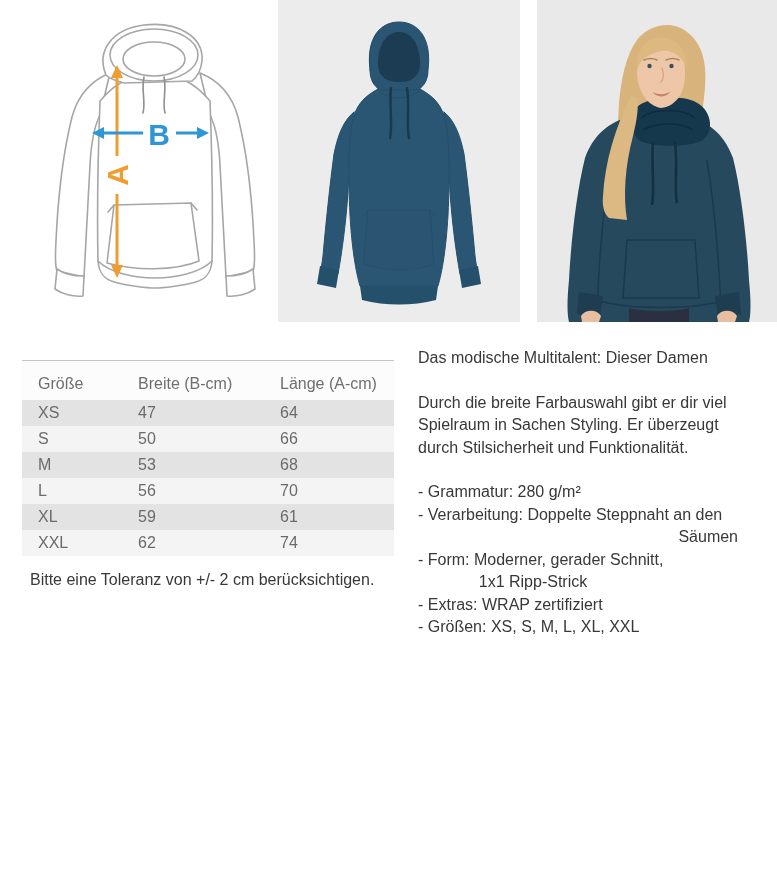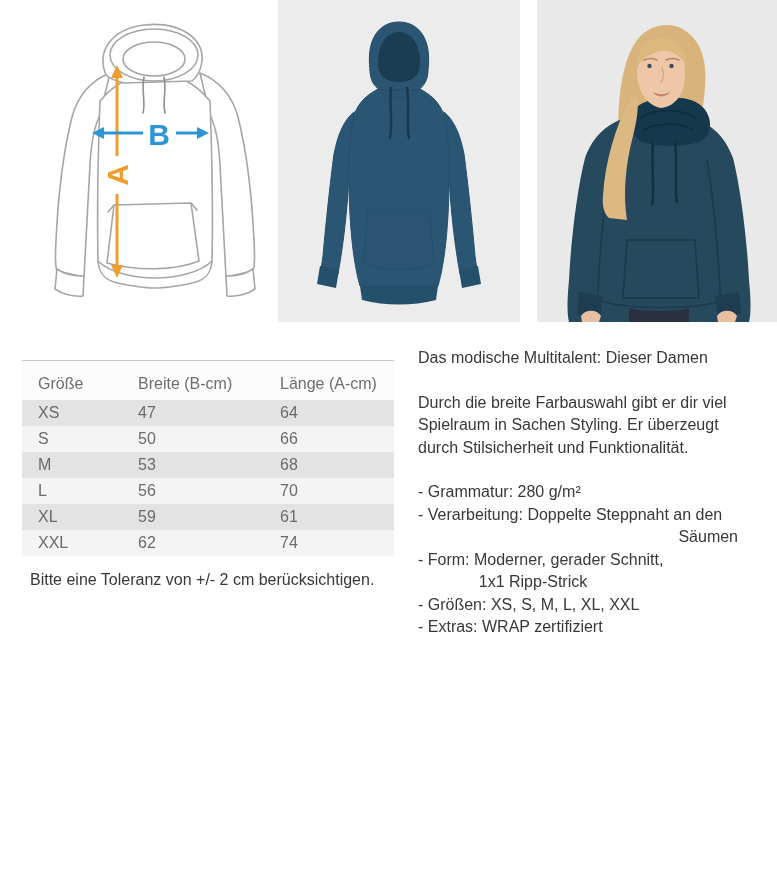--- a/index.html
+++ b/index.html
@@ -223,18 +223,18 @@
       <div class="desc-line">Durch die breite Farbauswahl gibt er dir viel</div>
       <div class="desc-line">Spielraum in Sachen Styling. Er überzeugt</div>
       <div class="desc-line">durch Stilsicherheit und Funktionalität.</div>
     </div>
     <div class="desc-block">
       <div class="desc-line">- Grammatur: 280 g/m²</div>
       <div class="desc-line">- Verarbeitung: Doppelte Steppnaht an den</div>
       <div class="cont-center">Säumen</div>
       <div class="desc-line">- Form: Moderner, gerader Schnitt,</div>
       <div class="cont-indent">1x1 Ripp-Strick</div>
+      <div class="desc-line">- Extras: WRAP zertifiziert</div>
       <div class="desc-line">- Größen: XS, S, M, L, XL, XXL</div>
-      <div class="desc-line">- Extras: WRAP zertifiziert</div>
     </div>
   </div>
 
 </div>
 
 </body></html>

